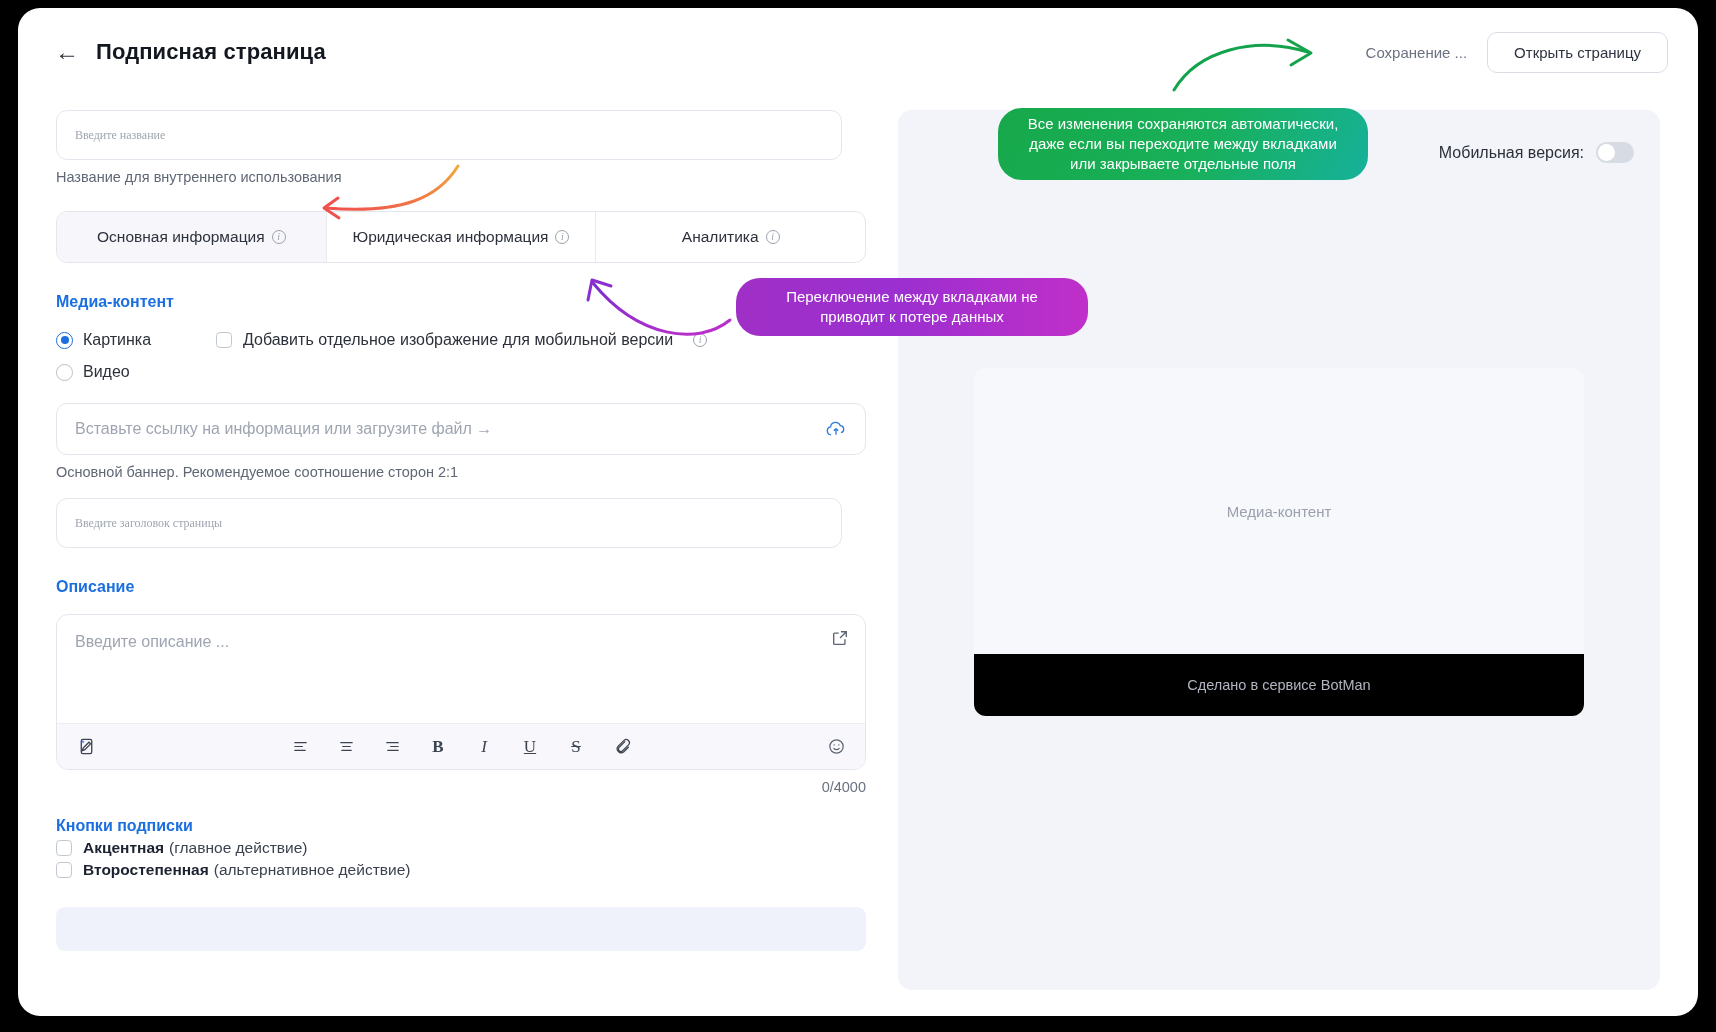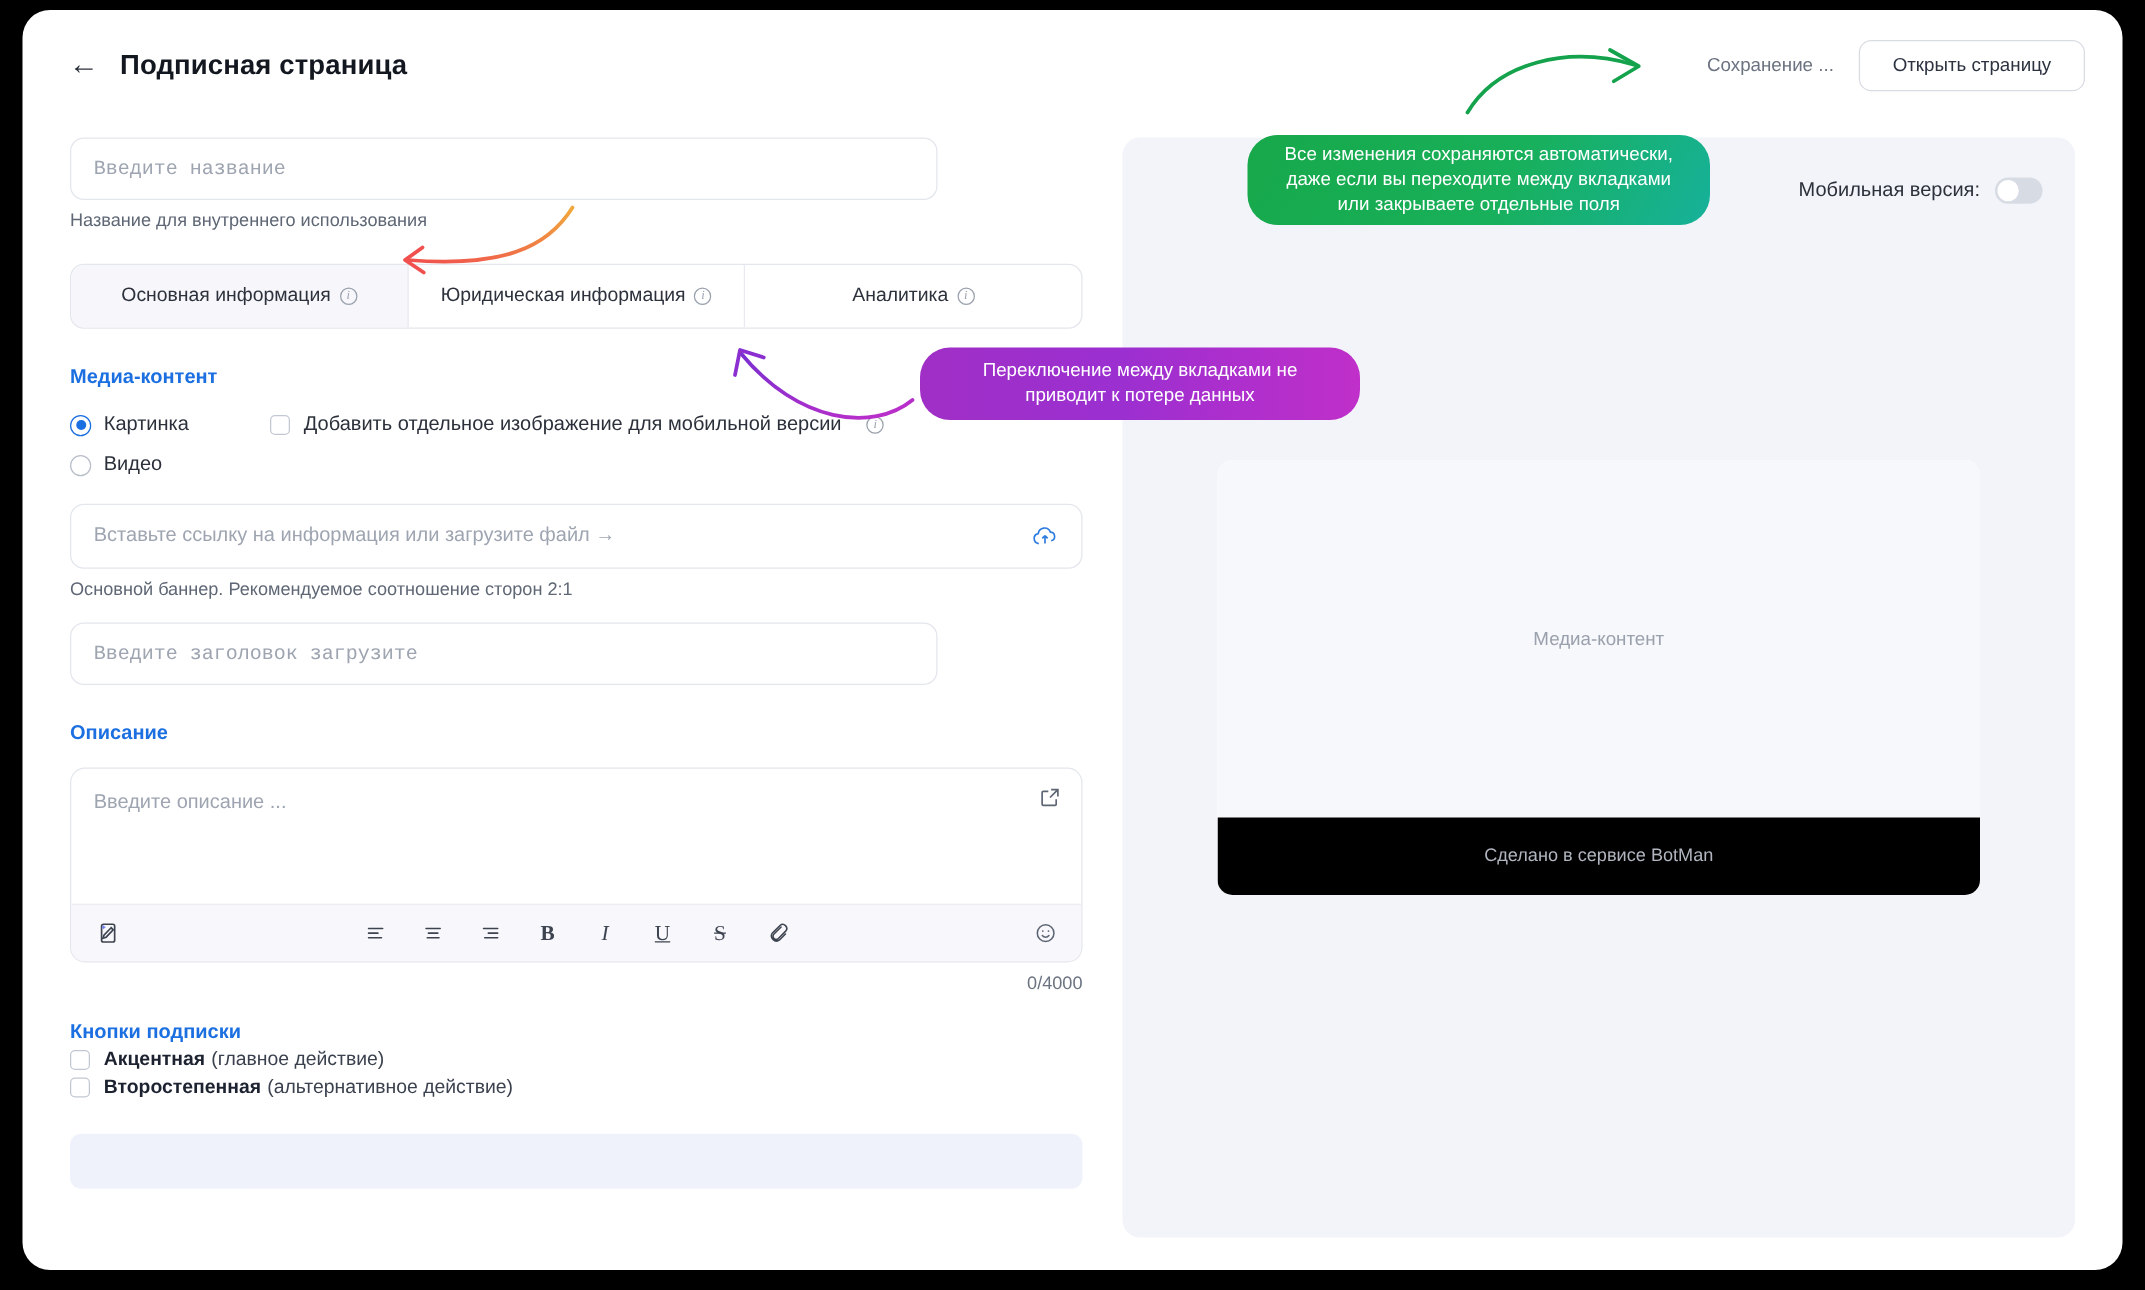--- a/index.html
+++ b/index.html
@@ -45,24 +45,24 @@
 
   
   .body-wrap { position: absolute; top: 88px; left: 0; right: 0; bottom: 0; }
 
   .left-col {
     position: absolute; left: 38px; top: 14px; width: 810px;
   }
 
   
   .txt-input {
-    width: 694px; height: 50px;
+    width: 786px; height: 50px;
     border: 1px solid #e3e6ec; border-radius: 11px;
     background: #fff; padding: 0 18px;
-    font-size: 16px; color: #2b303a; font-family: Liberation Mono, monospace;
+    font-size: 12px; color: #2b303a; font-family: Liberation Serif, serif;
     display: flex; align-items: center;
   }
   .txt-input .ph { color: #9ea5b1; }
   .hint {
     margin-top: 9px; font-size: 14.5px; color: #5f6775;
   }
 
   
   .tabs {
     margin-top: 26px; width: 810px; height: 52px;
@@ -289,21 +289,21 @@
         <span class="cloud-up">
           <svg width="22" height="18" viewBox="0 0 24 20" fill="none" stroke="#2f7ce0" stroke-width="1.5">
             <path d="M6.5 16.5A4.5 4.5 0 016 7.6a5.6 5.6 0 0110.8-1.3 3.9 3.9 0 01.7 7.7"></path>
             <path d="M12 16.5V9.5M12 9.5l-2.4 2.4M12 9.5l2.4 2.4"></path>
           </svg>
         </span>
       </div>
       <div class="hint">Основной баннер. Рекомендуемое соотношение сторон 2:1</div>
 
       <div class="txt-input" style="margin-top:18px;">
-        <span class="ph">Введите заголовок загрузите</span>
+        <span class="ph">Введите заголовок страницы</span>
       </div>
 
       <div class="sec-title">Описание</div>
       <div class="editor">
         <div class="editor-area">
           <span class="ph">Введите описание ...</span>
           <span class="expand-ico">
             <svg width="18" height="18" viewBox="0 0 20 20" fill="none" stroke="#5d6573" stroke-width="1.5">
               <path d="M11 3h6v6M17 3l-7 7"></path>
               <path d="M15.5 11.5V16a1 1 0 01-1 1H4a1 1 0 01-1-1V5.5a1 1 0 011-1h4.5"></path>

